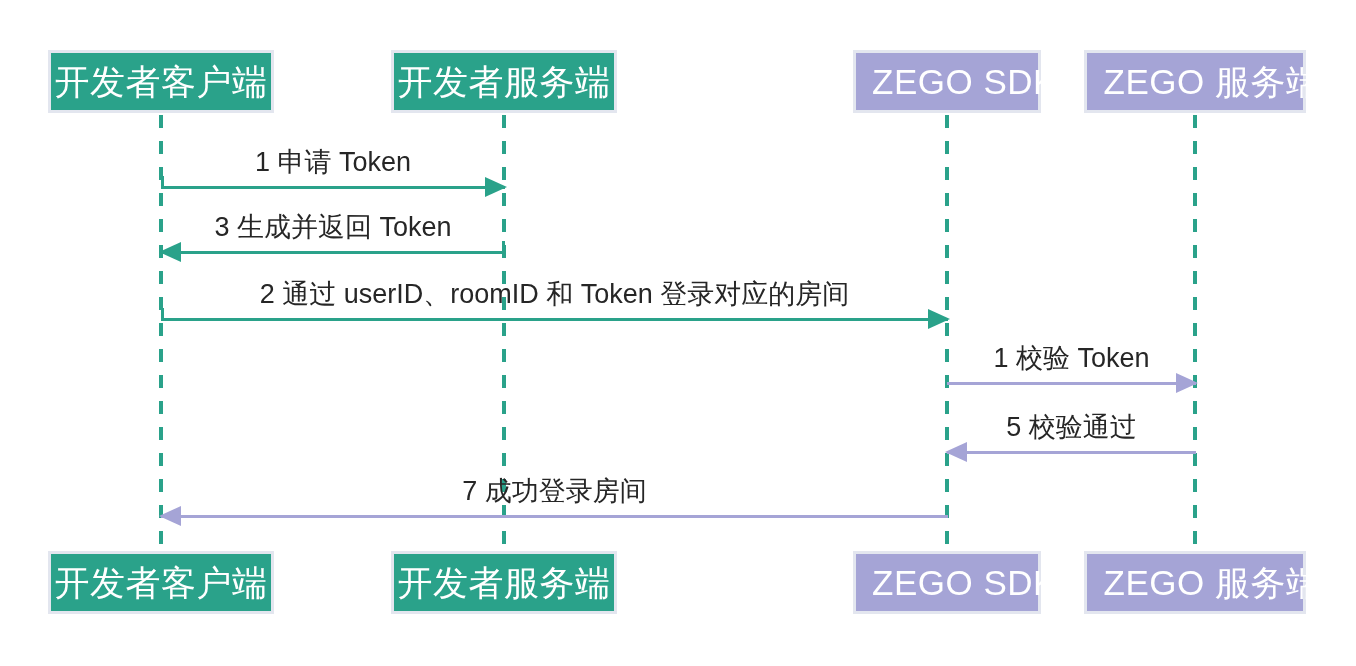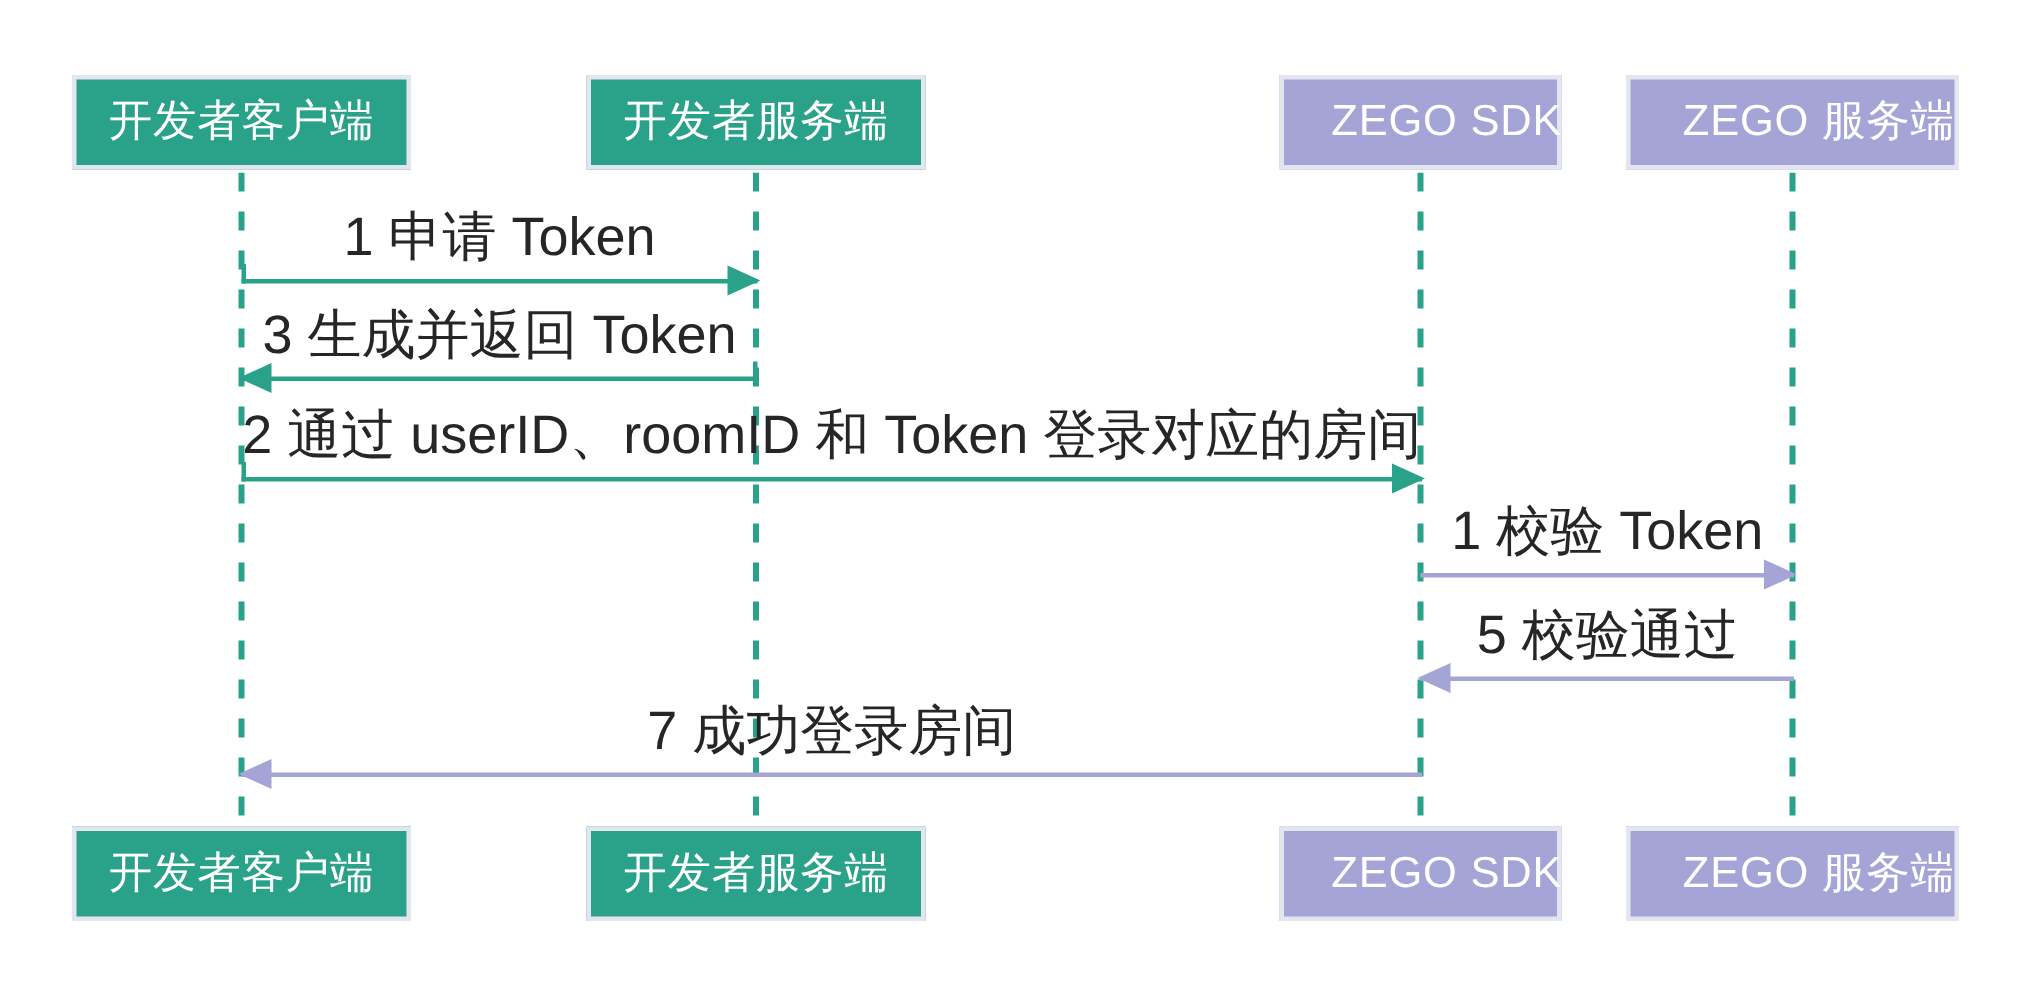--- a/index.html
+++ b/index.html
@@ -18,21 +18,21 @@
     overflow: hidden;
   }
   
   .actor-box {
     position: absolute;
     box-sizing: border-box;
     display: flex;
     align-items: center;
     justify-content: center;
     color: #ffffff;
-    font-size: 29px;
+    font-size: 35px;
     line-height: 1;
     letter-spacing: 0.5px;
     white-space: nowrap;
     border: 3px solid #e3e6ef;
     user-select: none;
   }
   .actor-box.teal  { background: #2aa28a; }
   .actor-box.purple{ background: #a5a4d6; padding-left: 35px; }
 
   
@@ -91,21 +91,21 @@
   .msg.teal  .cap { background: #2aa28a; }
   .msg .cap.start { left: 0; }
   .msg .cap.end   { right: 0; }
 
   .msg .label {
     position: absolute;
     left: 0;
     right: 0;
     bottom: 8px;
     text-align: center;
-    font-size: 36px;
+    font-size: 27px;
     color: #262626;
     line-height: 1.1;
     white-space: nowrap;
     user-select: none;
   }
 </style>
 </head>
 <body>
 
 <div id="diagram">

